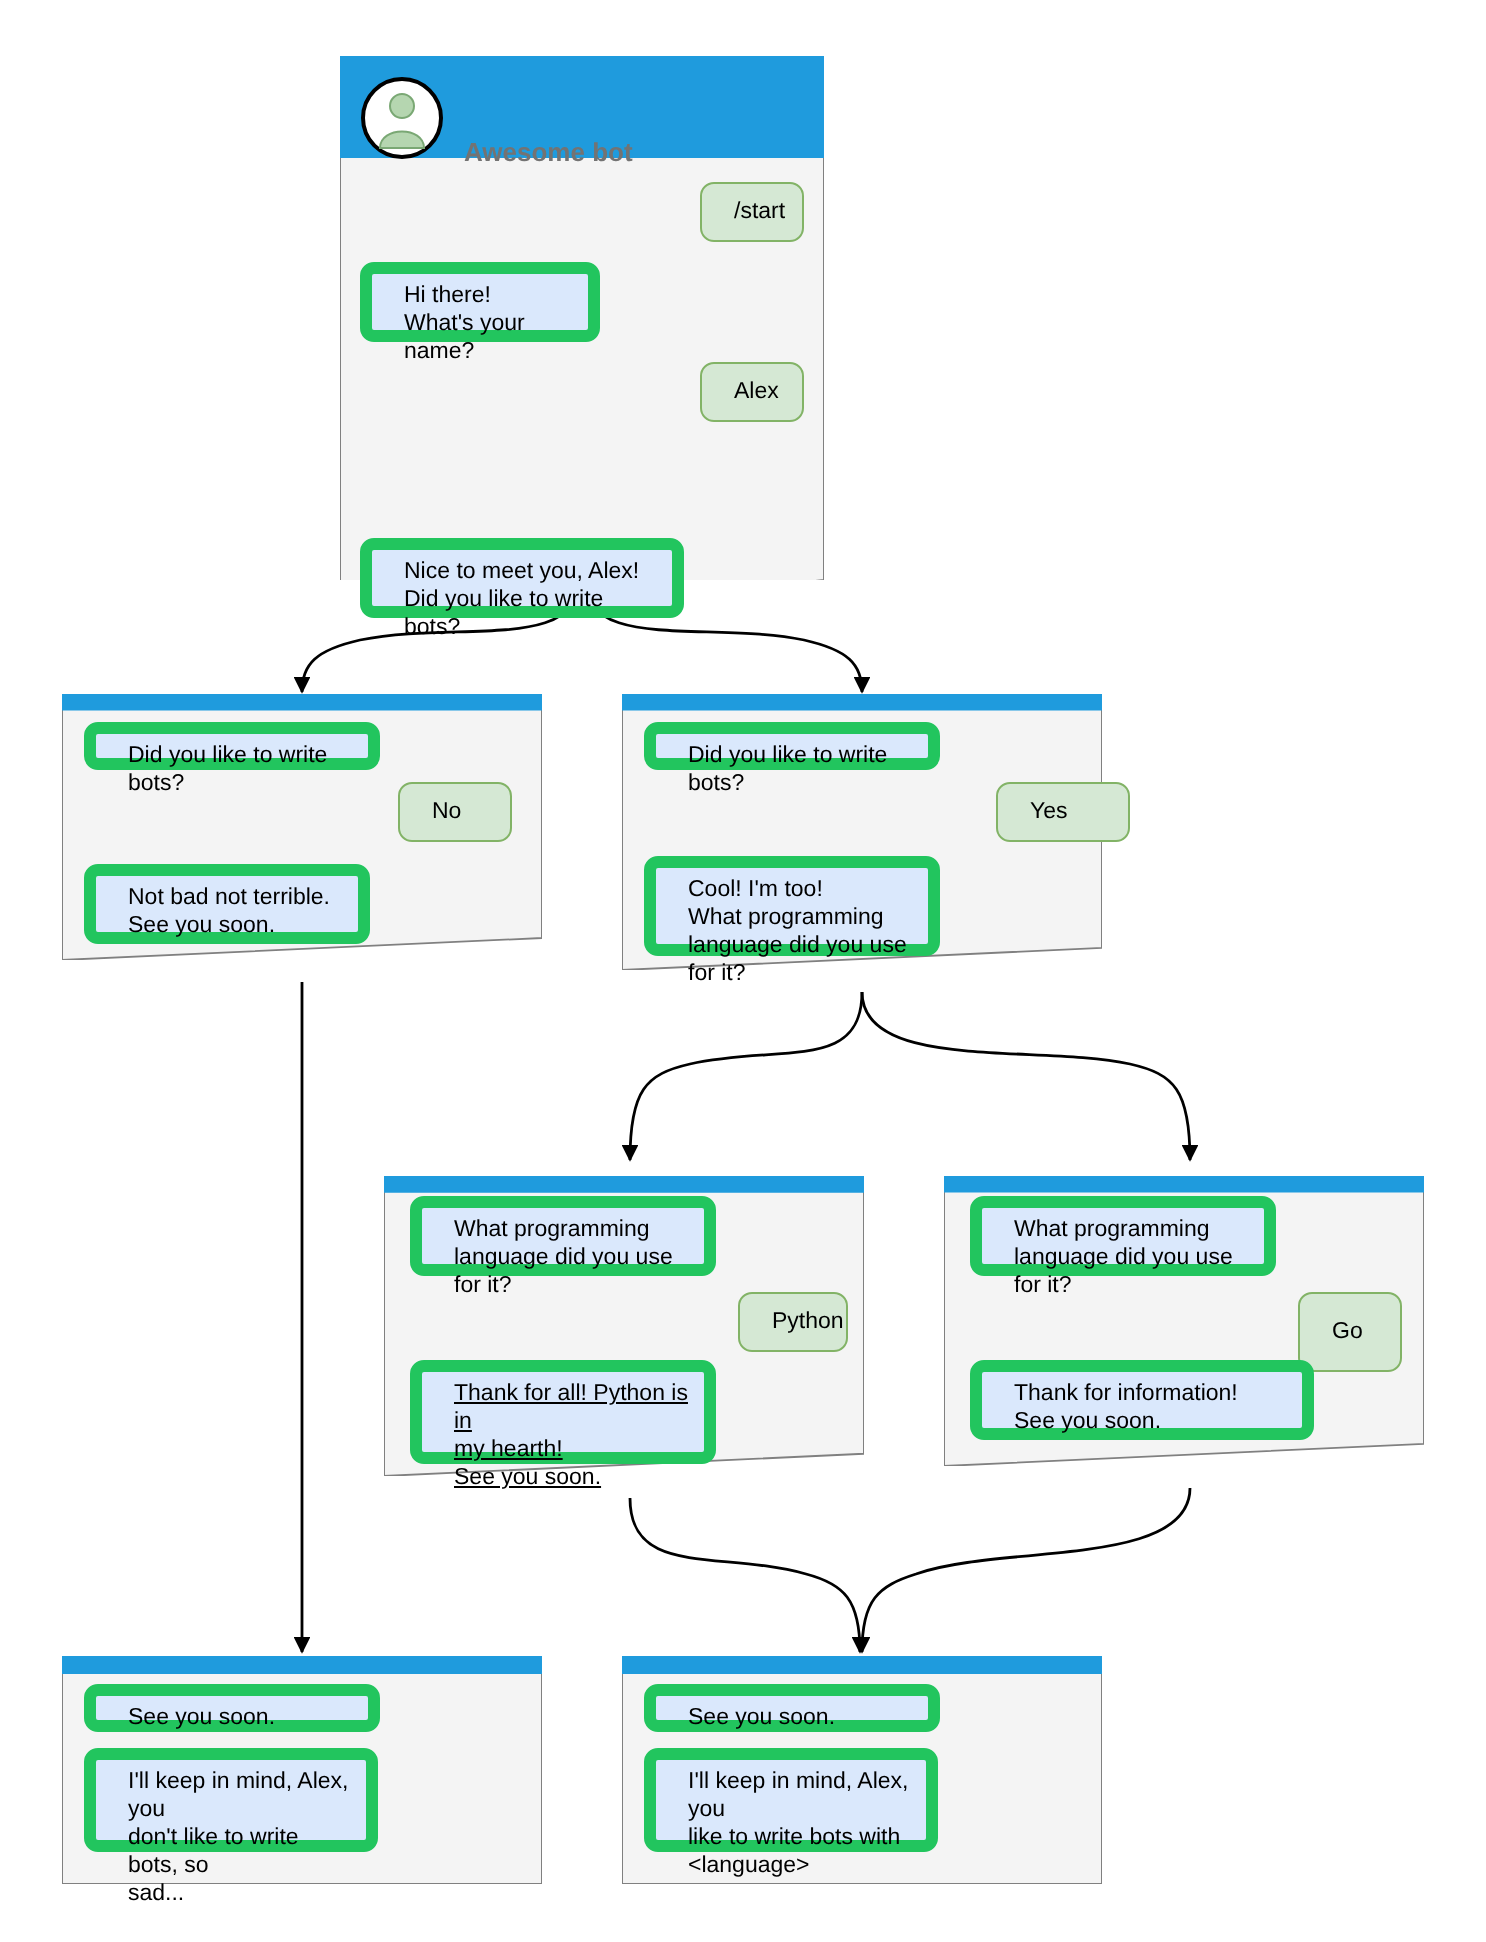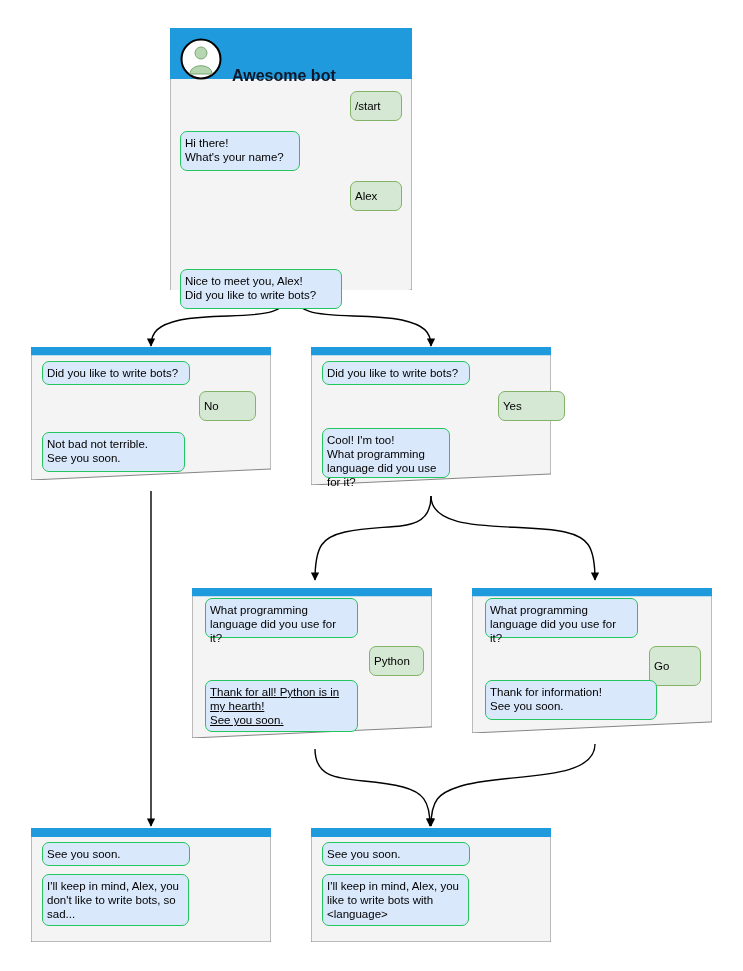--- a/index.html
+++ b/index.html
@@ -36,46 +36,46 @@
     box-sizing: border-box;
   }
   .card-shape {
     position: absolute;
     left: 0; top: 0;
     width: 100%;
     height: 100%;
   }
 
   .card-title {
-    color: #0f172a;
-    font-size: 16px;
+    color: #737373;
+    font-size: 13px;
     font-weight: bold;
     line-height: 1;
     white-space: nowrap;
   }
 
   .avatar-wrap {
     position: absolute;
     display: block;
   }
 
   
   .bubble {
     position: absolute;
     box-sizing: border-box;
     border-radius: 7px;
     font-size: 11.5px;
     line-height: 14px;
     color: #000000;
-    padding: 4px 8px 4px 4px;
+    padding: 4px 8px 4px 16px;
     white-space: pre-line;
   }
   .bubble.bot {
     background: #dae8fc;
-    border: 1px solid #22c55e;
+    border: 6px solid #22c55e;
   }
   .bubble.user {
     background: #d5e8d4;
     border: 1px solid #82b366;
     display: flex;
     align-items: center;
   }
 </style>
 </head>
 <body>
@@ -148,21 +148,21 @@
   <div class="card" style="left:311px; top:347px; width:240px; height:138px;">
     <svg class="card-shape" viewBox="0 0 240 150" preserveAspectRatio="none">
       <path d="M 0 0 L 240 0 L 240 138 L 0 150 Z" fill="#f4f4f4" stroke="#808080" stroke-width="1"></path>
       <path d="M 0 0 L 240 0 L 240 9 L 0 9 Z" fill="#1f9bdd"></path>
     </svg>
 
     <div class="bubble bot" style="left:11px; top:14px; width:148px; height:24px;">Did you like to write bots?</div>
 
     <div class="bubble user" style="left:168px; top:44px; width:67px; height:30px;margin-left:19px;">Yes</div>
 
-    <div class="bubble bot" style="left:11px; top:81px; width:128px; height:50px;">Cool! I'm too!
+    <div class="bubble bot" style="left:11px; top:81px; width:148px; height:50px;">Cool! I'm too!
 What programming
 language did you use for it?</div>
   </div>
 
   <div class="card" style="left:192px; top:588px; width:240px; height:150px;">
     <svg class="card-shape" viewBox="0 0 240 162" preserveAspectRatio="none">
       <path d="M 0 0 L 240 0 L 240 150 L 0 162 Z" fill="#f4f4f4" stroke="#808080" stroke-width="1"></path>
       <path d="M 0 0 L 240 0 L 240 9 L 0 9 Z" fill="#1f9bdd"></path>
     </svg>
 

